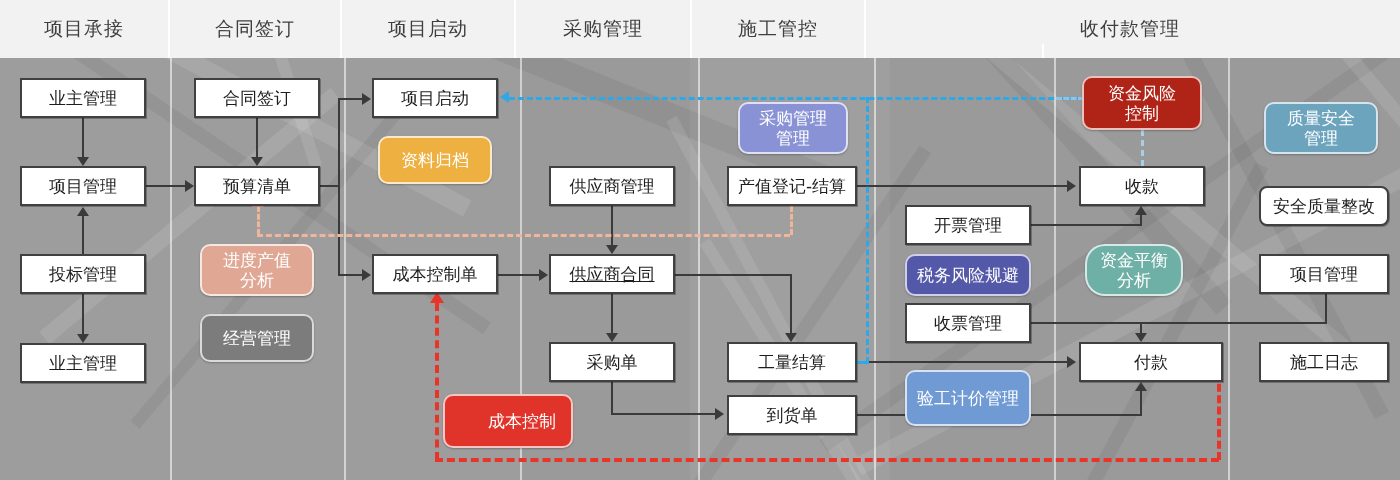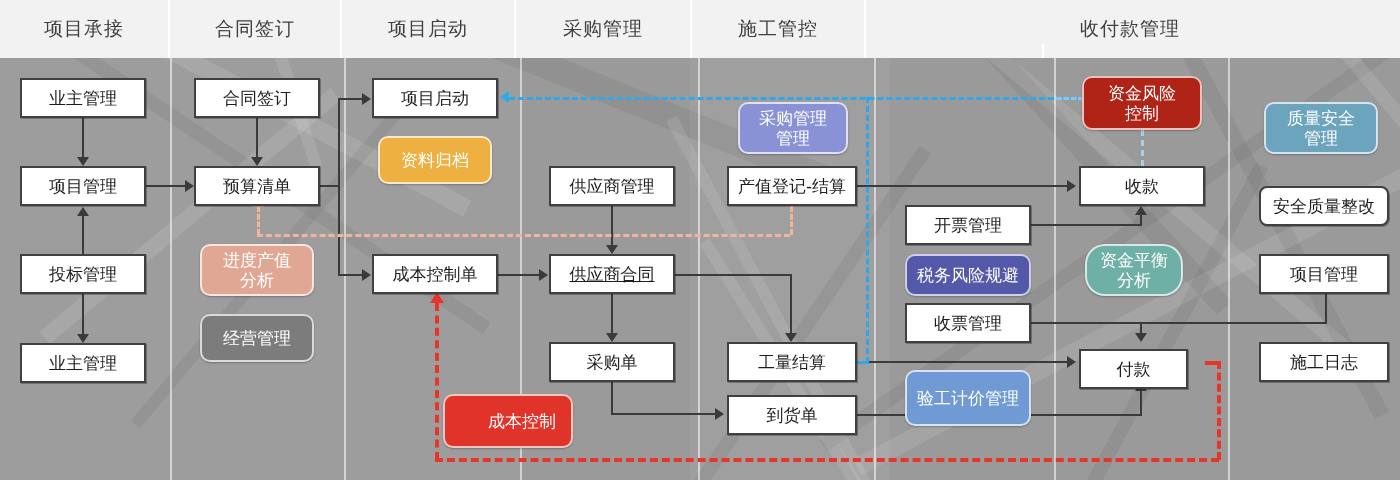--- a/index.html
+++ b/index.html
@@ -302,21 +302,21 @@
           <span style="white-space: pre-line;">资金风险
 控制</span>
         </div>
         <div class="node rect" style="left: 1079px; top: 108px; width: 126px; height: 40px;">
           <span style="white-space: pre-line;">收款</span>
         </div>
         <div class="node pill" style="left: 1085px; top: 186px; width: 98px; height: 52px; background: rgb(111, 176, 166); border-radius: 20px;">
           <span style="white-space: pre-line;">资金平衡
 分析</span>
         </div>
-        <div class="node rect" style="left: 1079px; top: 284px; width: 109px; height: 40px; margin-top: 7px;">
+        <div class="node rect" style="left: 1079px; top: 284px; width: 144px; height: 40px;">
           <span style="white-space: pre-line;">付款</span>
         </div>
         <div class="node pill" style="left: 1264px; top: 44px; width: 114px; height: 52px; background: rgb(108, 163, 189);">
           <span style="white-space: pre-line;">质量安全
 管理</span>
         </div>
         <div class="node rect" style="left: 1259px; top: 128px; width: 130px; height: 40px; border-radius: 8px;">
           <span style="white-space: pre-line;">安全质量整改</span>
         </div>
         <div class="node rect" style="left: 1259px; top: 196px; width: 130px; height: 40px;">

